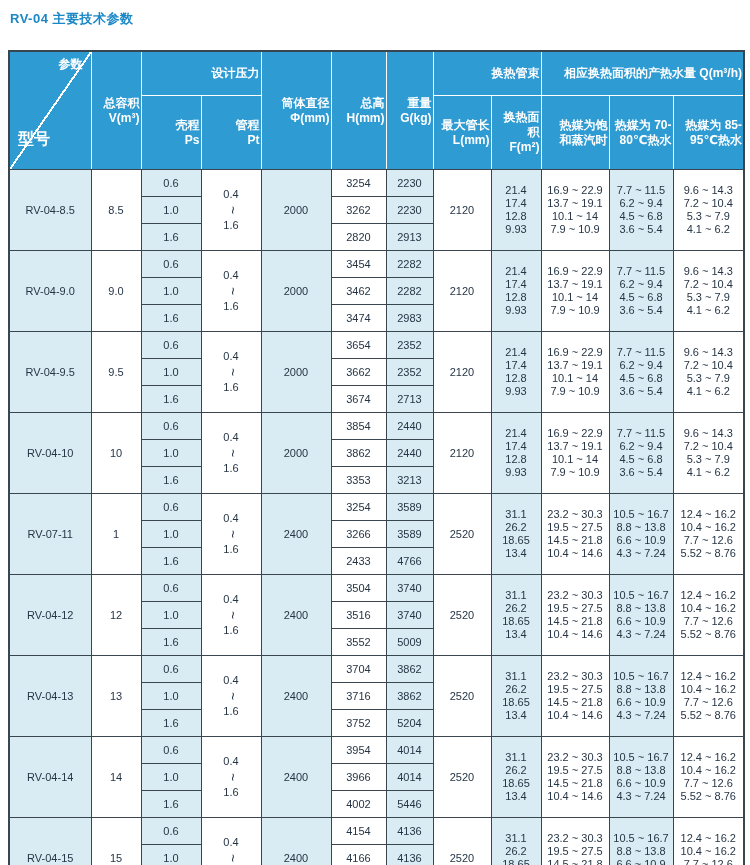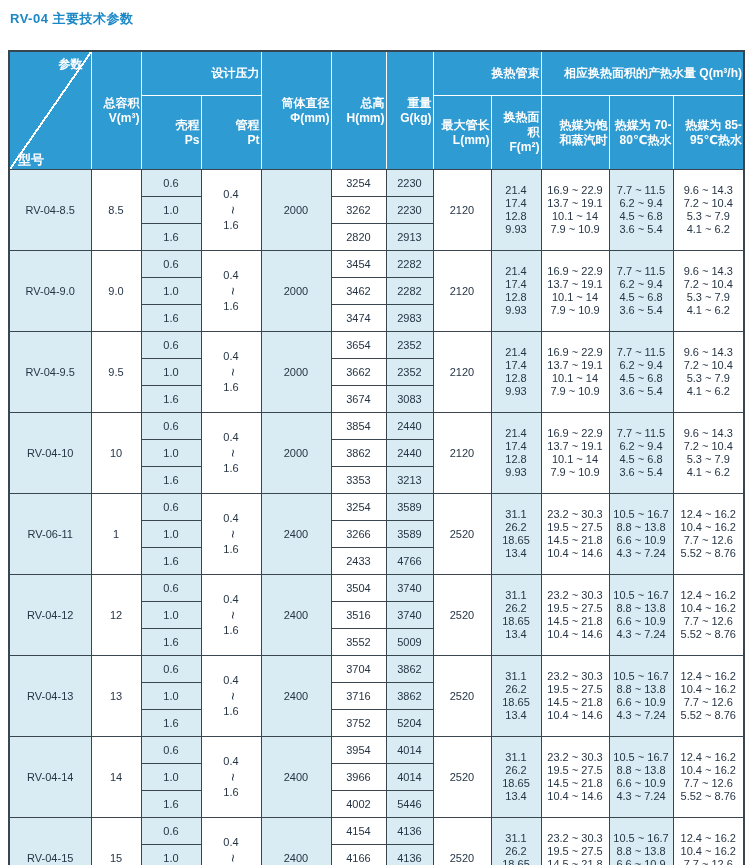--- a/index.html
+++ b/index.html
@@ -33,21 +33,21 @@
   thead th.hbb { border-bottom: 1px solid #39454f; }
 
   th.corner {
     position: relative;
     background-color: #2f9bd3;
     background-image: linear-gradient(to bottom right,
       transparent calc(50% - 1px), #ffffff calc(50% - 1px),
       #ffffff calc(50% + 1px), transparent calc(50% + 1px));
   }
   th.corner .c-top { position: absolute; top: 5px; right: 8px; font-size: 12px; }
-  th.corner .c-bot { position: absolute; bottom: 1px; left: 8px; font-size: 13px; }
+  th.corner .c-bot { position: absolute; bottom: 20px; left: 8px; font-size: 16px; }
 
   tbody td {
     border: 1px solid #39454f; text-align: center;
     font-size: 11px; padding: 0 2px; vertical-align: middle;
   }
   tbody td.rowcell { height: 27px; }
   tbody td.lb { background: #daecf3; }
   tbody td.wh { background: #ffffff; }
   tbody td.ml { white-space: pre-line; line-height: 13px; }
   .pt-cell span { display: block; line-height: 17px; }
@@ -226,21 +226,21 @@
 4.1 ~ 6.2</td>
   </tr>
   <tr>
     <td class="lb rowcell">1.0</td>
     <td class="wh rowcell">3662</td>
     <td class="lb rowcell">2352</td>
   </tr>
   <tr>
     <td class="lb rowcell">1.6</td>
     <td class="wh rowcell">3674</td>
-    <td class="lb rowcell">3083</td>
+    <td class="lb rowcell">2713</td>
   </tr>
 
   <tr>
     <td class="lb" rowspan="3">RV-04-10</td>
     <td class="wh" rowspan="3">10</td>
     <td class="lb rowcell">0.6</td>
     <td class="wh pt-cell" rowspan="3">
       <span>0.4</span>
       <span class="pt-tilde">~</span>
       <span>1.6</span>
@@ -271,21 +271,21 @@
     <td class="wh rowcell">3862</td>
     <td class="lb rowcell">2440</td>
   </tr>
   <tr>
     <td class="lb rowcell">1.6</td>
     <td class="wh rowcell">3353</td>
     <td class="lb rowcell">3213</td>
   </tr>
 
   <tr>
-    <td class="lb" rowspan="3">RV-06-11</td>
+    <td class="lb" rowspan="3">RV-07-11</td>
     <td class="wh" rowspan="3">1</td>
     <td class="lb rowcell">0.6</td>
     <td class="wh pt-cell" rowspan="3">
       <span>0.4</span>
       <span class="pt-tilde">~</span>
       <span>1.6</span>
     </td>
     <td class="lb" rowspan="3">2400</td>
     <td class="wh rowcell">3254</td>
     <td class="lb rowcell">3589</td>

